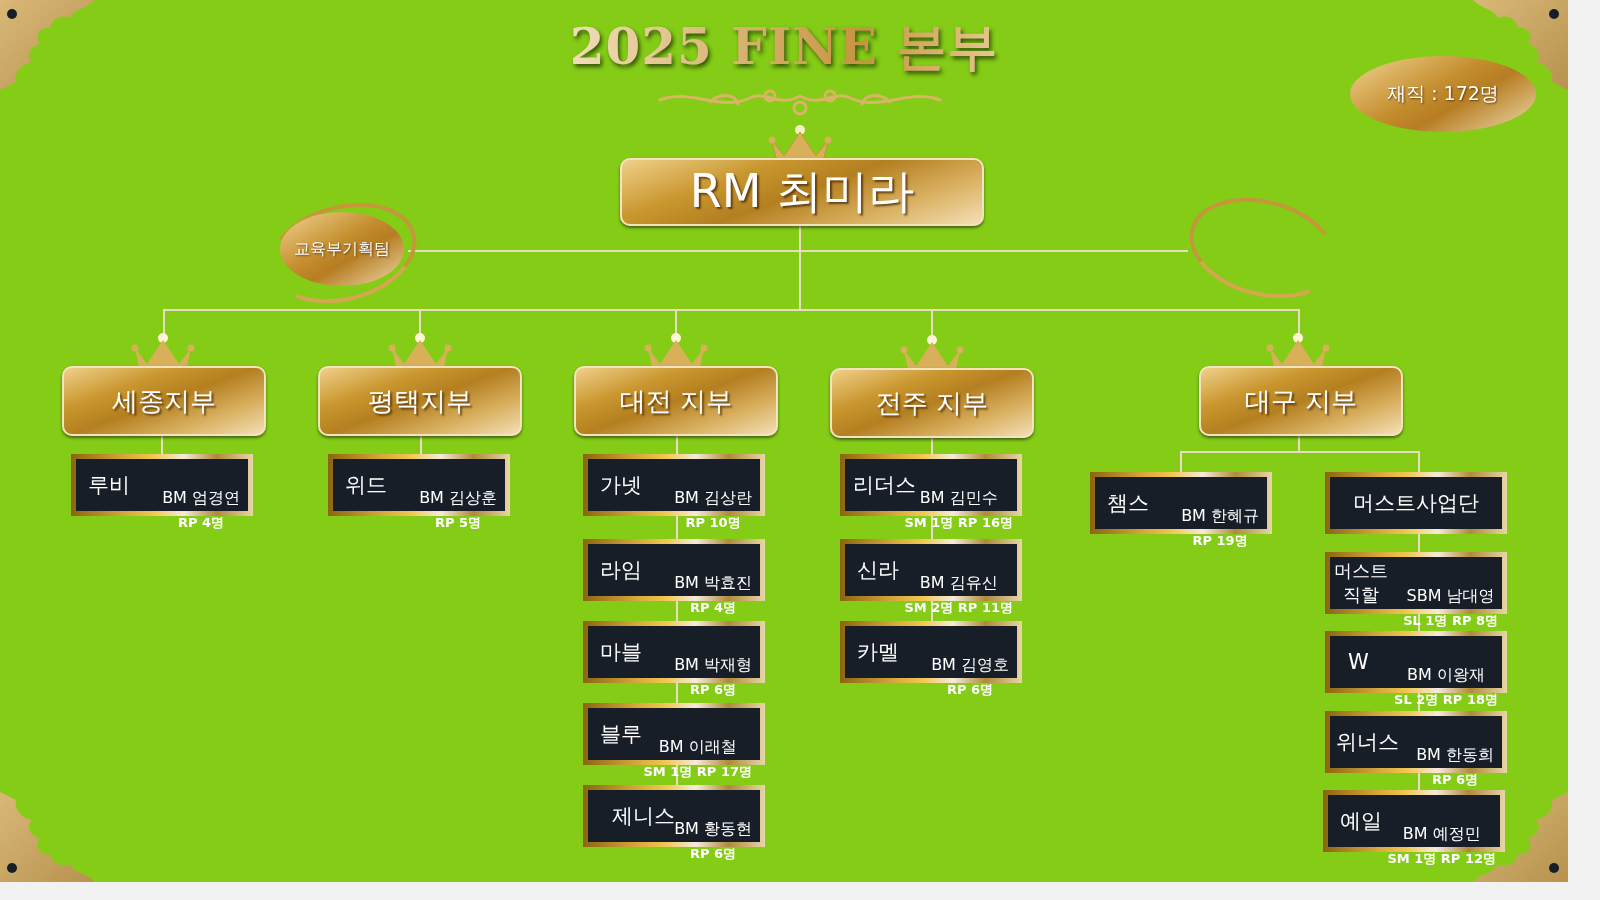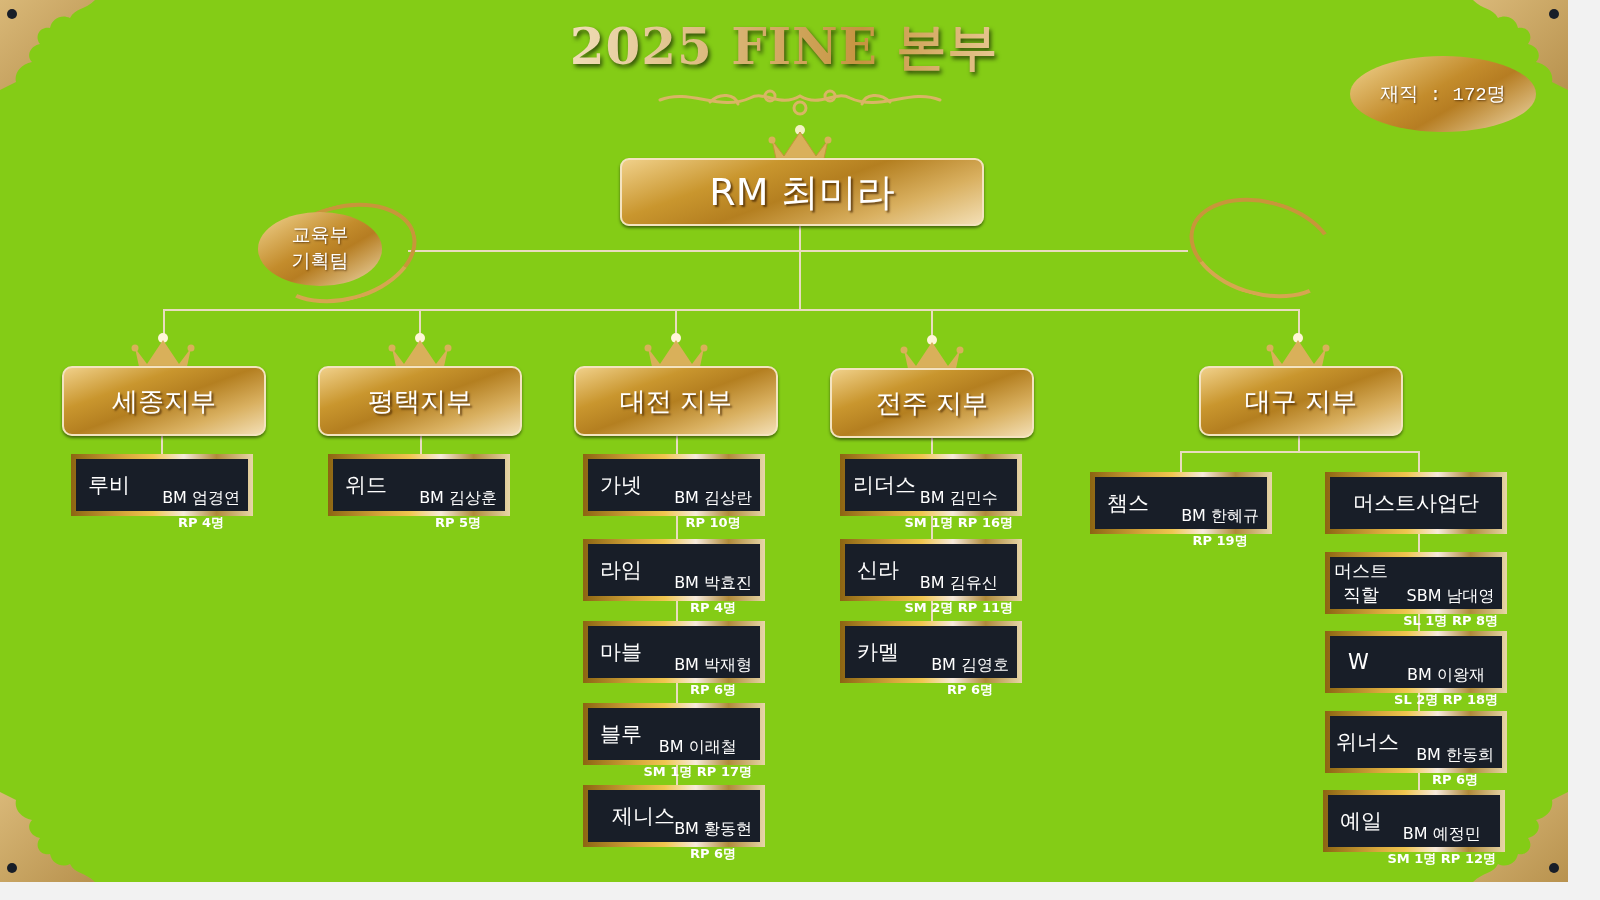--- a/index.html
+++ b/index.html
@@ -15,26 +15,26 @@
            background:linear-gradient(90deg,#b88a3a 0%,#fff6e0 30%,#c69440 55%,#ffeccc 70%,#b88334 100%);
            -webkit-background-clip:text; background-clip:text; color:transparent;
            filter: drop-shadow(2px 3px 2px rgba(0,0,0,.6)); }
   .ornament { position:absolute; left:650px; top:78px; width:300px; height:44px; }
 
   .gold-box { position:absolute; border-radius:10px;
     background:linear-gradient(160deg,#f0d08a 0%,#c9962e 30%,#b47f20 50%,#d9b060 75%,#f3dfb5 100%);
     border:2px solid #f4e3c0; box-shadow:0 2px 3px rgba(0,0,0,.5);
     display:flex; align-items:center; justify-content:center; color:#fff;
     text-shadow:2px 2px 2px rgba(60,30,0,.7); }
-  .rm { left:620px; top:158px; width:360px; height:64px; font-size:38px;border-radius:9px; }
+  .rm { left:620px; top:158px; width:360px; height:64px; font-size:46px; }
   .branch { height:66px; width:200px; top:366px; font-size:26px; }
 
   .oval { position:absolute; border-radius:50%; color:#fff; display:flex; align-items:center; justify-content:center;
     background:linear-gradient(150deg,#f2d592 0%,#c38c2c 45%,#b67d22 60%,#f0dcb0 100%);
-    text-shadow:1px 1px 2px rgba(60,30,0,.7); text-align:center;font-family:Liberation Mono, monospace; }
+    text-shadow:1px 1px 2px rgba(60,30,0,.7); text-align:center; }
   .ring { position:absolute; border-radius:50%; border:4px solid #c8963a; border-left-color:transparent; border-bottom-color:#d6a650; }
 
   .crown { position:absolute; width:64px; height:46px; }
 
   .card { position:absolute; width:182px; height:62px; box-sizing:border-box; padding:5px;
           background:linear-gradient(90deg,#8c6512 0%,#d8a83c 30%,#f0c650 45%,#f7eadc 62%,#b08a3a 80%,#e7d6a8 100%); }
   .card-inner { width:100%; height:100%; background:#181e28; display:flex; align-items:center; color:#fff; position:relative; }
   .card-name { font-size:21px; padding-left:12px; white-space:nowrap; }
   .card-right { position:absolute; right:8px; top:3px; text-align:center; }
   .card-bm { font-size:16px; font-weight:normal; white-space:nowrap;margin-top:26px; }
@@ -95,21 +95,21 @@
   <div class="line-v" style="left:161px;top:434px;height:22px"></div>
   <div class="line-v" style="left:420px;top:434px;height:22px"></div>
   <div class="line-v" style="left:676px;top:434px;height:410px"></div>
   <div class="line-v" style="left:931px;top:434px;height:210px"></div>
   <div class="line-v" style="left:1298px;top:434px;height:18px"></div>
   <div class="line-h" style="left:1180px;top:451px;width:240px"></div>
   <div class="line-v" style="left:1180px;top:451px;height:24px"></div>
   <div class="line-v" style="left:1418px;top:451px;height:370px"></div>
 
   <div class="ring" style="left:268px;top:205px;width:142px;height:88px;transform:rotate(-15deg)"></div>
-  <div class="oval" style="left:258px;top:212px;width:124px;height:74px;font-size:19px;line-height:26px;flex-direction:column">
+  <div class="oval" style="left:280px;top:212px;width:124px;height:74px;font-size:16px;line-height:26px;flex-direction:row">
     <span>교육부</span>
     <span>기획팀</span>
   </div>
   <div class="ring" style="left:1188px;top:200px;width:142px;height:88px;transform:rotate(15deg);border-left-color:#c8963a;border-right-color:transparent"></div>
 
   <svg class="crown" style="left:768px;top:122px" viewBox="0 0 64 46">
     <circle cx="32" cy="8" r="5" fill="#fff6d8" opacity=".9"></circle>
     <path d="M4 18 L16 34 L32 10 L48 34 L60 18 L54 46 H10 Z" fill="#d9b05a" stroke="#c4943a"></path>
     <circle cx="4" cy="18" r="3.5" fill="#d9b05a"></circle>
       <circle cx="60" cy="18" r="3.5" fill="#d9b05a"></circle>

